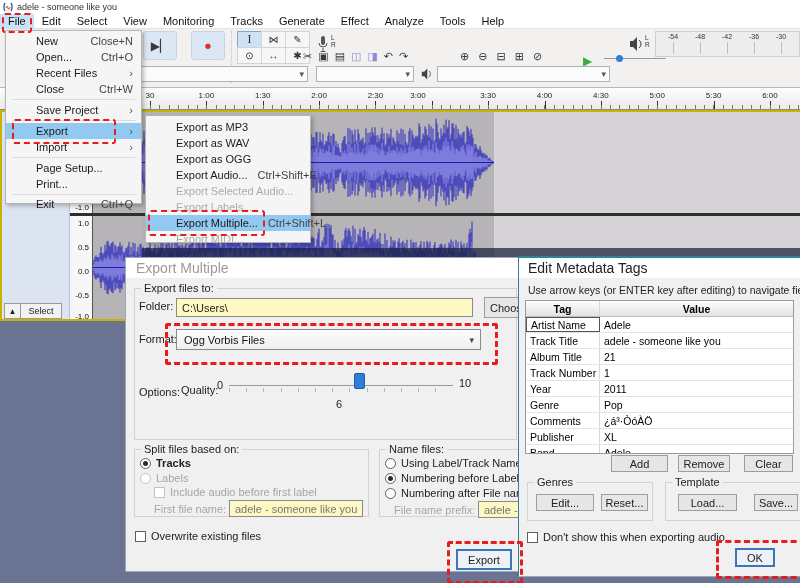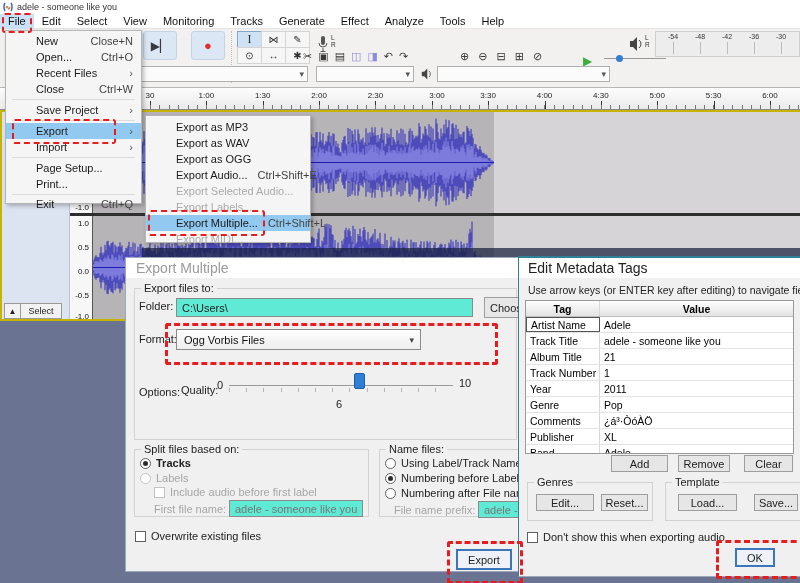--- a/index.html
+++ b/index.html
@@ -62,21 +62,21 @@
   .filemenu{left:5px;top:30px;width:137px;height:174px;padding-top:2px;}
   .exportmenu{left:145px;top:115px;width:166px;height:128px;padding-top:3px;}
 
   
   .dialog{background:#f0f0f0;box-sizing:border-box;}
   .dlg-title{height:20px;background:#fff;display:flex;align-items:center;padding-left:10px;font-size:14px;}
   .groupbox{position:absolute;border:1px solid #d2d2cf;box-sizing:border-box;}
   .glabel{position:absolute;top:-7px;left:6px;background:#f0f0f0;padding:0 3px;font-size:11px;color:#222;white-space:nowrap;}
   .fldlabel{position:absolute;font-size:11px;color:#222;white-space:nowrap;}
   .dis-t{color:#a6a6a6 !important;}
-  .textinput{position:absolute;background:#5eead4;border:1px solid #8a8a8a;font-size:11px;color:#222;display:flex;align-items:center;padding-left:5px;box-sizing:border-box;white-space:nowrap;overflow:hidden;}
+  .textinput{position:absolute;background:#fef9c3;border:1px solid #8a8a8a;font-size:11px;color:#222;display:flex;align-items:center;padding-left:5px;box-sizing:border-box;white-space:nowrap;overflow:hidden;}
   .combobox{position:absolute;background:linear-gradient(#fdfdfd,#eee);border:1px solid #8a8a8a;font-size:11px;color:#111;display:flex;align-items:center;padding-left:7px;box-sizing:border-box;}
   .combobox .carrow{position:absolute;right:6px;color:#444;font-size:9px;}
   .pushbtn{position:absolute;background:#e6e6e6;border:1px solid #9d9d9d;font-size:11px;color:#222;display:flex;align-items:center;justify-content:center;box-sizing:border-box;white-space:nowrap;overflow:hidden;}
   .pushbtn.def{border:2px solid #3b76bb;background:#eef2f8;}
   .radio{position:absolute;width:11px;height:11px;border:1px solid #5f5f5f;border-radius:50%;background:#fff;box-sizing:border-box;}
   .radio.on::after{content:"";position:absolute;left:2px;top:2px;width:5px;height:5px;border-radius:50%;background:#2b2b2b;}
   .radio.dis{border-color:#c2c2c2;}
   .chkbox{position:absolute;width:11px;height:11px;border:1px solid #5f5f5f;background:#fff;box-sizing:border-box;}
   .chkbox.dis{border-color:#c2c2c2;}
 
@@ -240,21 +240,21 @@
       <span class="tlabel" style="left: 150px;">30</span>
       <div class="tmajor" style="left: 150px;"></div>
       <span class="tlabel" style="left: 206.36px;">1:00</span>
       <div class="tmajor" style="left: 206.36px;"></div>
       <span class="tlabel" style="left: 262.72px;">1:30</span>
       <div class="tmajor" style="left: 262.72px;"></div>
       <span class="tlabel" style="left: 319.08px;">2:00</span>
       <div class="tmajor" style="left: 319.08px;"></div>
       <span class="tlabel" style="left: 375.44px;">2:30</span>
       <div class="tmajor" style="left: 375.44px;"></div>
-      <span class="tlabel" style="left: 437px;">3:00</span>
+      <span class="tlabel" style="left: 418px;">3:00</span>
       <div class="tmajor" style="left: 431.8px;"></div>
       <span class="tlabel" style="left: 488.16px;">3:30</span>
       <div class="tmajor" style="left: 488.16px;"></div>
       <span class="tlabel" style="left: 544.52px;">4:00</span>
       <div class="tmajor" style="left: 544.52px;"></div>
       <span class="tlabel" style="left: 600.88px;">4:30</span>
       <div class="tmajor" style="left: 600.88px;"></div>
       <span class="tlabel" style="left: 657.24px;">5:00</span>
       <div class="tmajor" style="left: 657.24px;"></div>
       <span class="tlabel" style="left: 713.6px;">5:30</span>
@@ -459,21 +459,21 @@
     <div class="dlg-title">Export Multiple</div>
 
     <div class="groupbox" style="left:8px;top:30px;width:383px;height:152px;">
       <span class="glabel">Export files to:</span>
     </div>
     <span class="fldlabel" style="left:13px;top:42px;">Folder:</span>
     <div class="textinput" style="left:50px;top:40px;width:297px;height:19px;">C:\Users\</div>
     <div class="pushbtn" style="left:358px;top:39px;width:36px;height:21px;justify-content:flex-start;padding-left:5px;">Choose...</div>
 
     <span class="fldlabel" style="left:13px;top:75px;">Format:</span>
-    <div class="combobox" style="left:50px;top:71px;width:245px;height:21px;">
+    <div class="combobox" style="left:50px;top:71px;width:305px;height:21px;">
       <span>Ogg Vorbis Files</span>
       <span class="carrow">▾</span>
     </div>
 
     <span class="fldlabel" style="left:13px;top:128px;">Options:</span>
     <span class="fldlabel" style="left:55px;top:126px;">Quality:</span>
     <span class="fldlabel" style="left:91px;top:121px;">0</span>
     <div class="slider-track" style="left:103px;top:127px;width:224px;"></div>
     <div class="slider-ticks" style="left:103px;top:130px;width:224px;"></div>
     <div class="slider-thumb" style="left:228px;top:115px;"></div>

